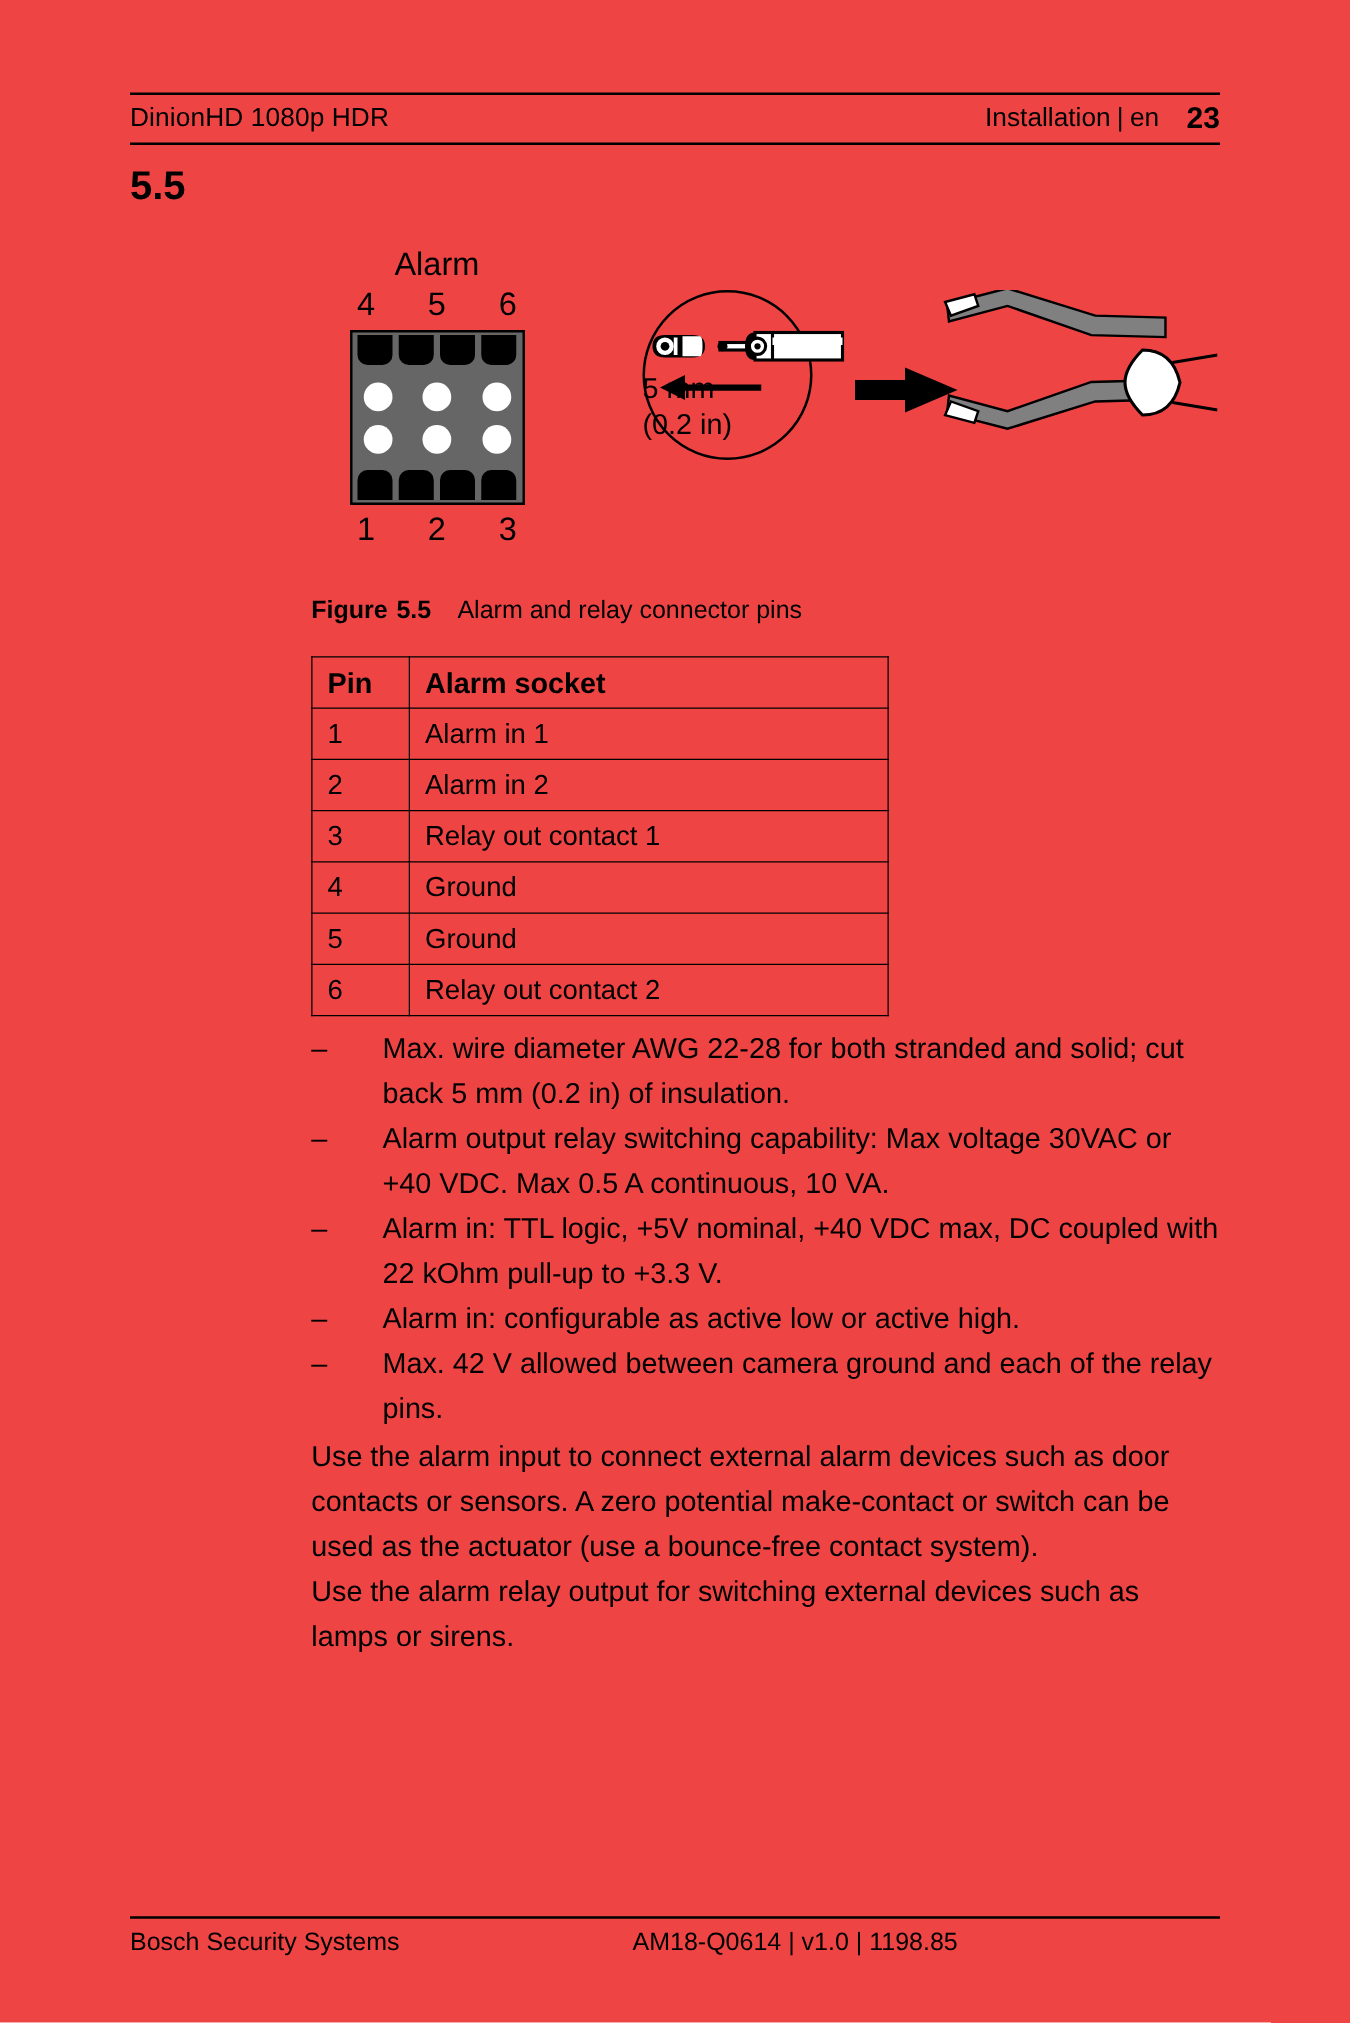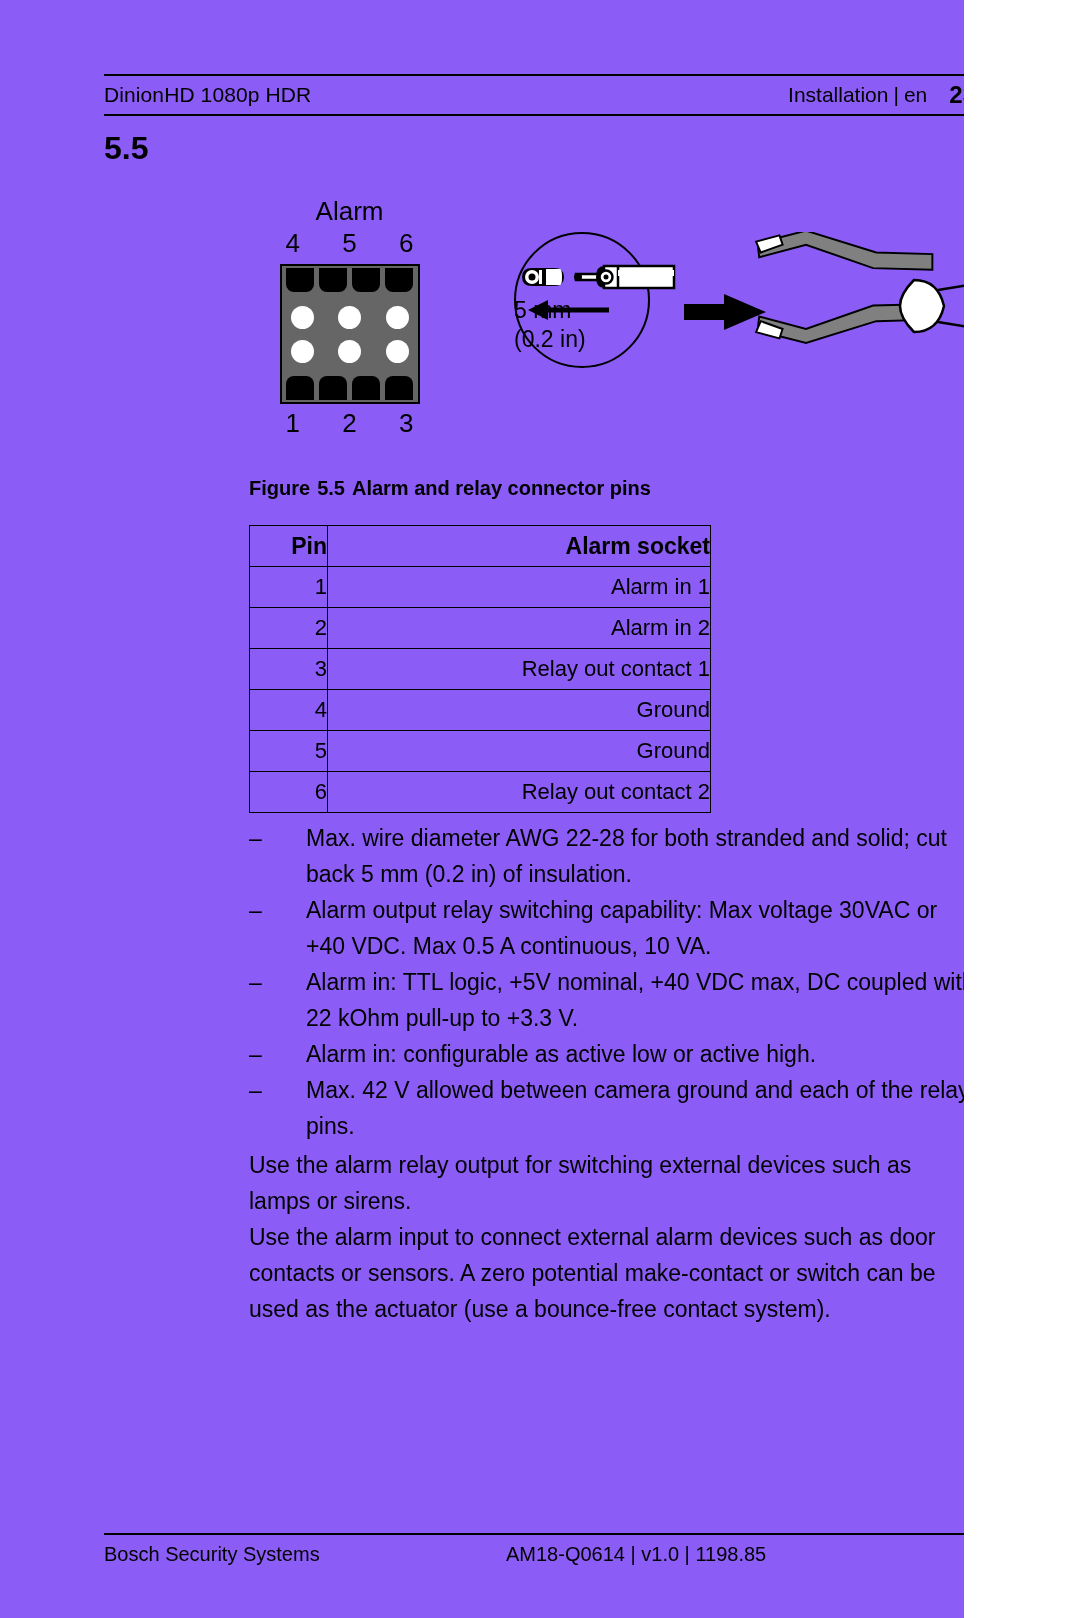--- a/index.html
+++ b/index.html
@@ -6,23 +6,23 @@
     margin: 0;
     padding: 0;
     background: #ffffff;
   }
   body {
     font-family: "Liberation Sans", sans-serif;
     color: #000000;
   }
   .page {
     position: relative;
-    width: 964px;
+    width: 1080px;
     height: 1618px;
-    background: #8b5cf6;
+    background: #ef4444;
     overflow: hidden;
     box-sizing: border-box;
   }
 
   
   .header {
     position: absolute;
     left: 104px;
     top: 74px;
     width: 872px;
@@ -186,37 +186,37 @@
   .fig-caption {
     position: absolute;
     left: 249px;
     top: 477px;
     font-size: 20px;
     color: #000;
     white-space: nowrap;
   }
   .fig-caption .cap-label { font-weight: bold; }
   .fig-caption .cap-num { font-weight: bold; margin-left: 7px; }
-  .fig-caption .cap-text { margin-left: 7px; font-weight: bold; }
+  .fig-caption .cap-text { margin-left: 21px; }
 
   
   .pin-table {
     position: absolute;
     left: 249px;
     top: 525px;
     width: 461px;
     border-collapse: collapse;
     table-layout: fixed;
   }
   .pin-table td, .pin-table th {
     border: 1.5px solid #000;
     height: 41px;
     padding: 0 0 0 12px;
     font-size: 22px;
-    text-align: right;
+    text-align: left;
     vertical-align: middle;
     box-sizing: border-box;
   }
   .pin-table th {
     font-weight: bold;
     font-size: 23px;
   }
   .pin-table col.c1 { width: 78px; }
   .pin-table col.c2 { width: 383px; }
 
@@ -450,22 +450,22 @@
       <span class="bullet-dash">–</span>
       <span class="bullet-text">Alarm in: configurable as active low or active high.</span>
     </div>
     <div class="bullet">
       <span class="bullet-dash">–</span>
       <span class="bullet-text">Max. 42 V allowed between camera ground and each of the relay pins.</span>
     </div>
   </div>
 
   <div class="paras">
+    <p class="para">Use the alarm input to connect external alarm devices such as door contacts or sensors. A zero potential make-contact or switch can be used as the actuator (use a bounce-free contact system).</p>
     <p class="para">Use the alarm relay output for switching external devices such as lamps or sirens.</p>
-    <p class="para">Use the alarm input to connect external alarm devices such as door contacts or sensors. A zero potential make-contact or switch can be used as the actuator (use a bounce-free contact system).</p>
   </div>
 
   <div class="footer">
     <span class="footer-left">Bosch Security Systems</span>
     <span class="footer-right">AM18-Q0614 | v1.0 | 1198.85</span>
   </div>
 
 </div>
 
 </body></html>

